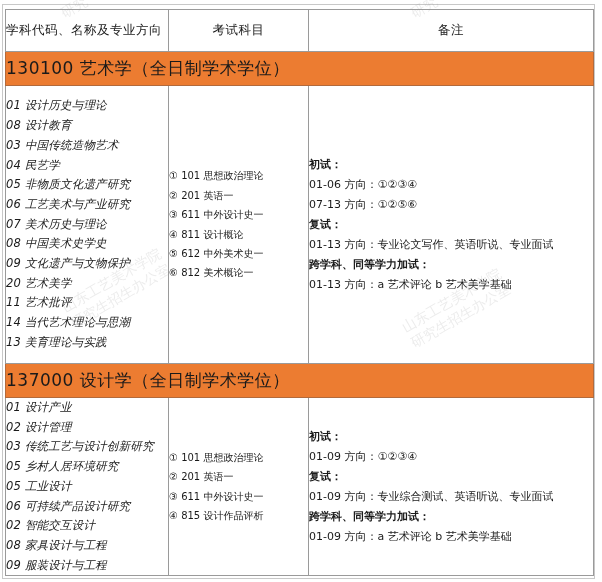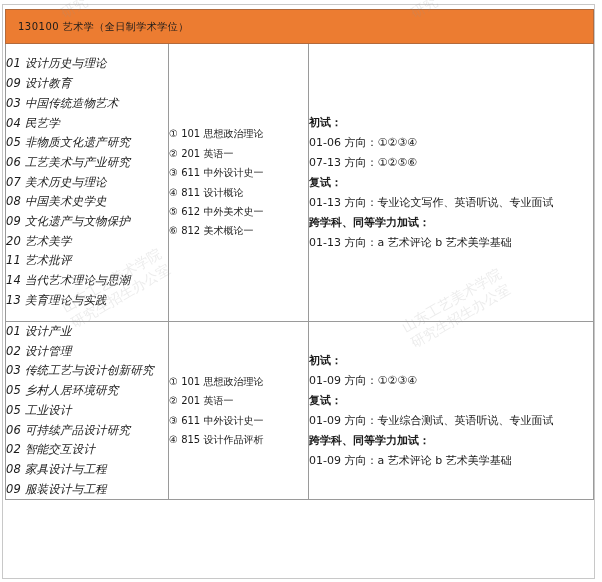--- a/index.html
+++ b/index.html
@@ -21,22 +21,22 @@
     }
     col.c1 { width: 163px; }
     col.c2 { width: 140px; }
     col.c3 { width: 285px; }
     th {
       height: 41px; font-weight: normal; font-size: 12.5px; text-align: center;
       letter-spacing: 0.5px;
     }
     th.left-head { text-align: left; padding-left: 3px; white-space: nowrap; }
     tr.band td {
-      background: #ec7c31; height: 33px; font-size: 10px;
-      padding-left: 12px; border-color: #b26a3c; letter-spacing: 0.5px;
+      background: #ec7c31; height: 33px; font-size: 17px;
+      padding-left: 0; border-color: #b26a3c; letter-spacing: 0.5px;
     }
     td.majors { padding: 4px 0 6px 12px; vertical-align: top; }
     td.majors div { font-size: 11.5px; line-height: 19.7px; white-space: nowrap; letter-spacing: 0.2px; font-style: italic; }
     td.subjects { padding-left: 13px; }
     td.subjects div { font-size: 10px; line-height: 19.4px; white-space: nowrap; }
     td.notes { padding-left: 12px; border-radius: 12px; }
     td.notes div { font-size: 11px; line-height: 20px; white-space: nowrap; }
     td.notes .b { font-weight: bold; }
     .sec1 td { height: 277px; }
     .sec2 td { height: 176px; }
@@ -51,28 +51,33 @@
 
 <div class="frame"></div>
 
 <table class="grid">
   <colgroup>
       <col class="c1">
       <col class="c2">
       <col class="c3">
     </colgroup>
   <tbody>
+      <tr>
+    <th class="left-head">学科代码、名称及专业方向</th>
+    <th>考试科目</th>
+    <th>备注</th>
+  </tr>
 
   <tr class="band">
     <td colspan="3">130100 艺术学（全日制学术学位）</td>
   </tr>
   <tr class="sec1">
     <td class="majors">
       <div>01 设计历史与理论</div>
-      <div>09 设计教育</div>
+      <div>08 设计教育</div>
       <div>03 中国传统造物艺术</div>
       <div>04 民艺学</div>
       <div>05 非物质文化遗产研究</div>
       <div>06 工艺美术与产业研究</div>
       <div>07 美术历史与理论</div>
       <div>08 中国美术史学史</div>
       <div>09 文化遗产与文物保护</div>
       <div>20 艺术美学</div>
       <div>11 艺术批评</div>
       <div>14 当代艺术理论与思潮</div>
@@ -90,20 +95,23 @@
       <div class="b">初试：</div>
       <div>01-06 方向：①②③④</div>
       <div>07-13 方向：①②⑤⑥</div>
       <div class="b">复试：</div>
       <div>01-13 方向：专业论文写作、英语听说、专业面试</div>
       <div class="b">跨学科、同等学力加试：</div>
       <div>01-13 方向：a 艺术评论   b 艺术美学基础</div>
     </td>
   </tr>
 
+  <tr class="band">
+    <td colspan="3">137000 设计学（全日制学术学位）</td>
+  </tr>
   <tr class="sec2">
     <td class="majors">
       <div>01 设计产业</div>
       <div>02 设计管理</div>
       <div>03 传统工艺与设计创新研究</div>
       <div>05 乡村人居环境研究</div>
       <div>05 工业设计</div>
       <div>06 可持续产品设计研究</div>
       <div>02 智能交互设计</div>
       <div>08 家具设计与工程</div>

